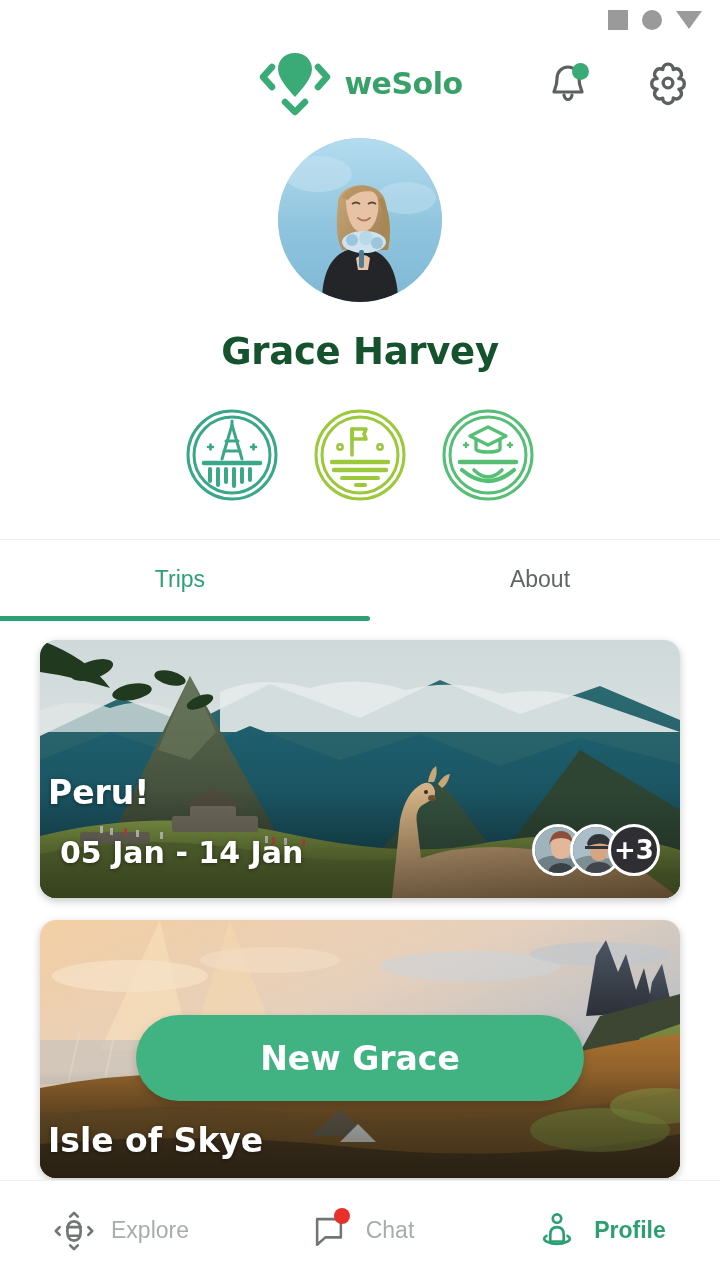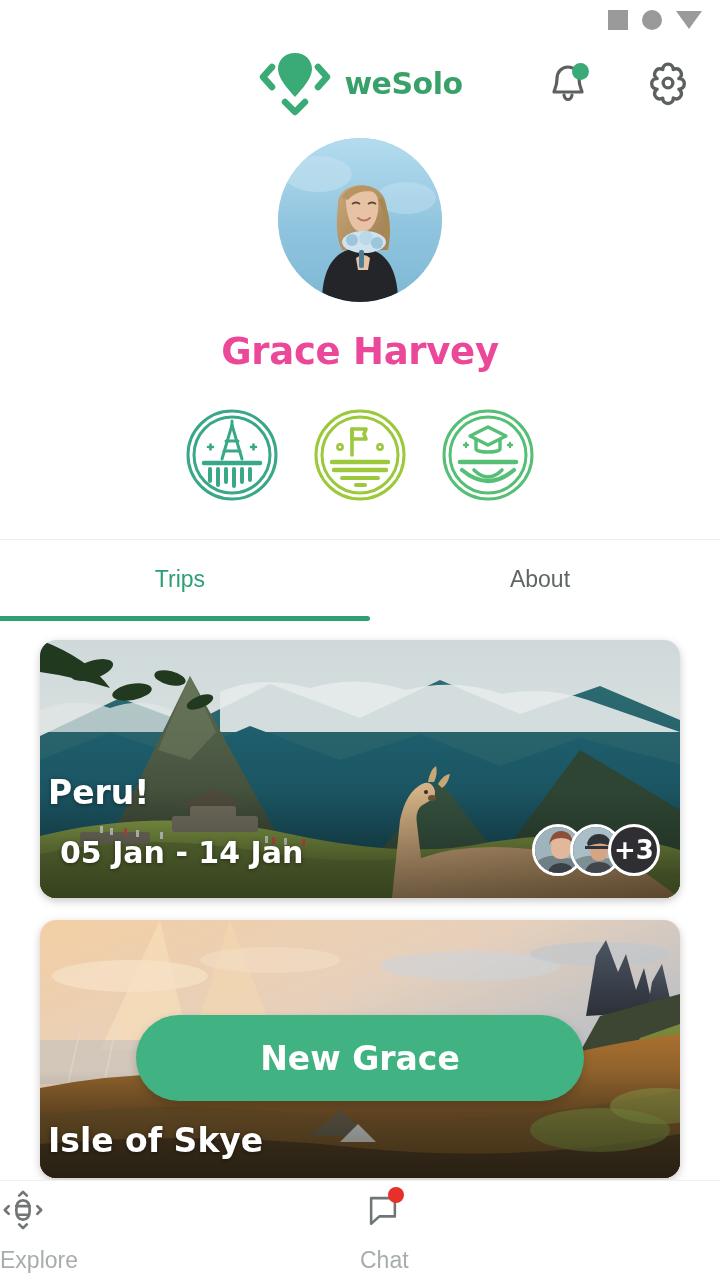--- a/index.html
+++ b/index.html
@@ -43,21 +43,21 @@
     background:#3aab76;
   }
 
   
   .profile { text-align:center; padding-top: 12px; }
   .avatar-big {
     width:164px; height:164px; border-radius:50%; margin:0 auto; overflow:hidden;
     position:relative; background:#9ccbe2;
   }
   .pname {
-    margin-top:28px; font-size:37px; font-weight:bold; color:#ec4899;
+    margin-top:28px; font-size:37px; font-weight:bold; color:#14532d;
     font-family:"DejaVu Sans", sans-serif; letter-spacing:-0.3px;
   }
   .pmeta { margin-top:12px; font-size:27px; color:#7d8482; letter-spacing:0.5px; }
   .pmeta .sep { padding:0 10px; color:#9aa09e; }
 
   
   .badges { margin-top:34px; display:flex; justify-content:center; gap:32px; }
   .badge { width:96px; height:96px; cursor:pointer; }
 
   
@@ -110,21 +110,21 @@
     font-size:33px; font-weight:bold; font-family:"DejaVu Sans", sans-serif;
     box-shadow:0 4px 10px rgba(0,0,0,.18); cursor:pointer; z-index:5;
   }
 
   
   .bottomnav {
     position:absolute; left:0; right:0; bottom:0; height:100px; background:#fff;
     display:flex; border-top:1px solid #f0f2f1; z-index:6;
   }
   .nav-item {
-    flex:1; display:flex; flex-direction:column; justify-content:center;
+    flex:1; display:flex; flex-direction:row; align-items:center; justify-content:center;
     gap:14px; cursor:pointer; position:relative;
   }
   .nav-ico { width:46px; height:46px; position:relative; display:flex; align-items:center; justify-content:center; }
   .nav-lbl { font-size:23px; color:#a7adab; }
   .nav-item.active .nav-lbl { color:#2da073; font-weight:bold; }
   .chat-dot {
     position:absolute; right:2px; top:0; width:16px; height:16px; border-radius:50%;
     background:#e8302b;
   }
 </style>
@@ -512,16 +512,26 @@
     <div class="nav-item">
       <div class="nav-ico">
         <svg viewBox="0 0 46 46" width="42" height="42" fill="none" stroke="#707674" stroke-width="2.8" stroke-linejoin="round">
           <path d="M10 10 h26 v20 h-17 l-9 8 Z"></path>
         </svg>
         <div class="chat-dot"></div>
       </div>
       <div class="nav-lbl">Chat</div>
     </div>
 
+    <div class="nav-item active">
+      <div class="nav-ico">
+        <svg viewBox="0 0 46 46" width="44" height="44" fill="none" stroke="#2da073" stroke-width="2.8" stroke-linecap="round" stroke-linejoin="round">
+          <circle cx="23" cy="10" r="4.4"></circle>
+          <path d="M23 19 q-7 0 -7 8 v7 h14 v-7 q0 -8 -7 -8 Z"></path>
+          <path d="M12 28 q-5 3 0 6 q11 5 22 0 q5 -3 0 -6"></path>
+        </svg>
+      </div>
+      <div class="nav-lbl">Profile</div>
+    </div>
 
   </div>
 
 </div>
 
 </body></html>

